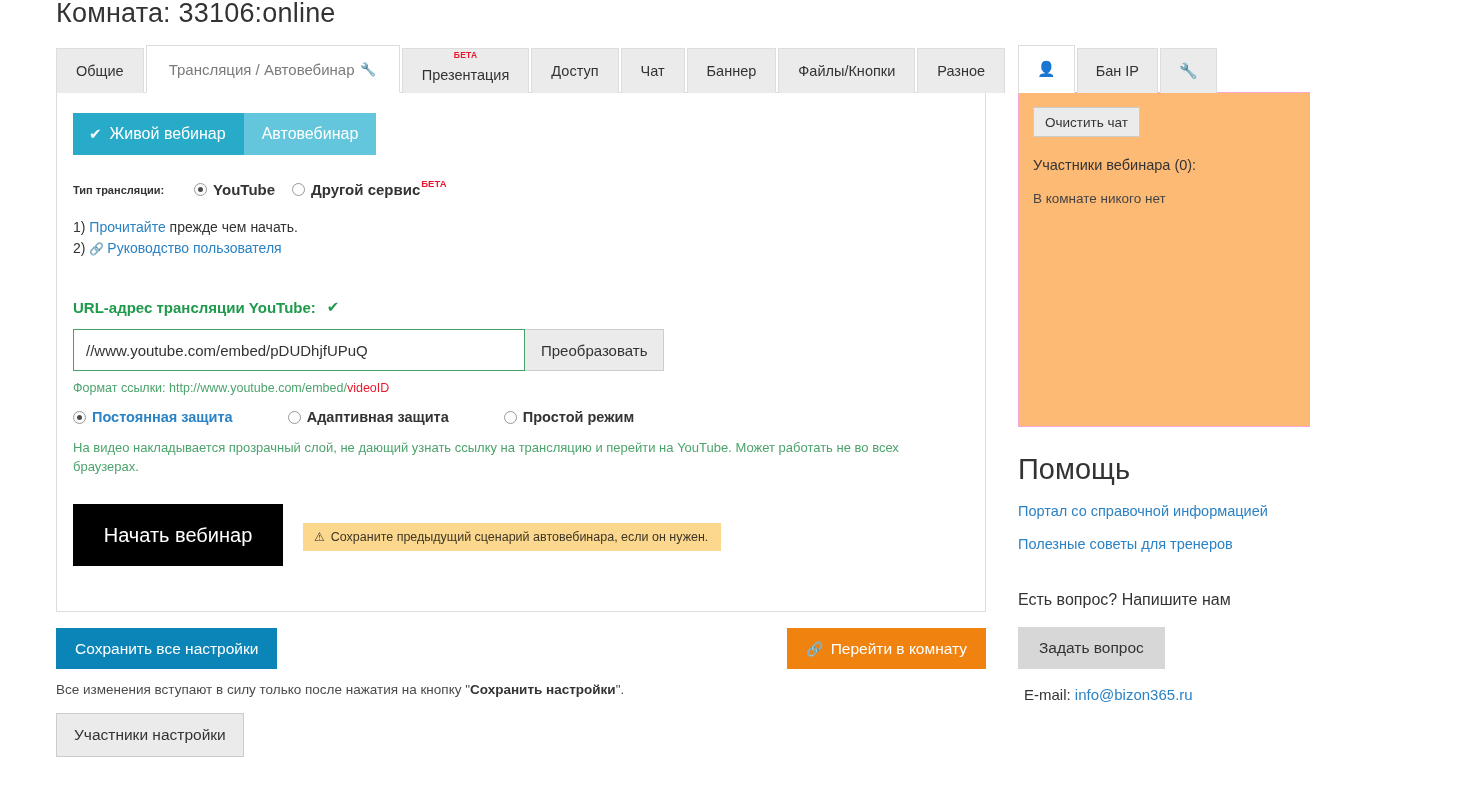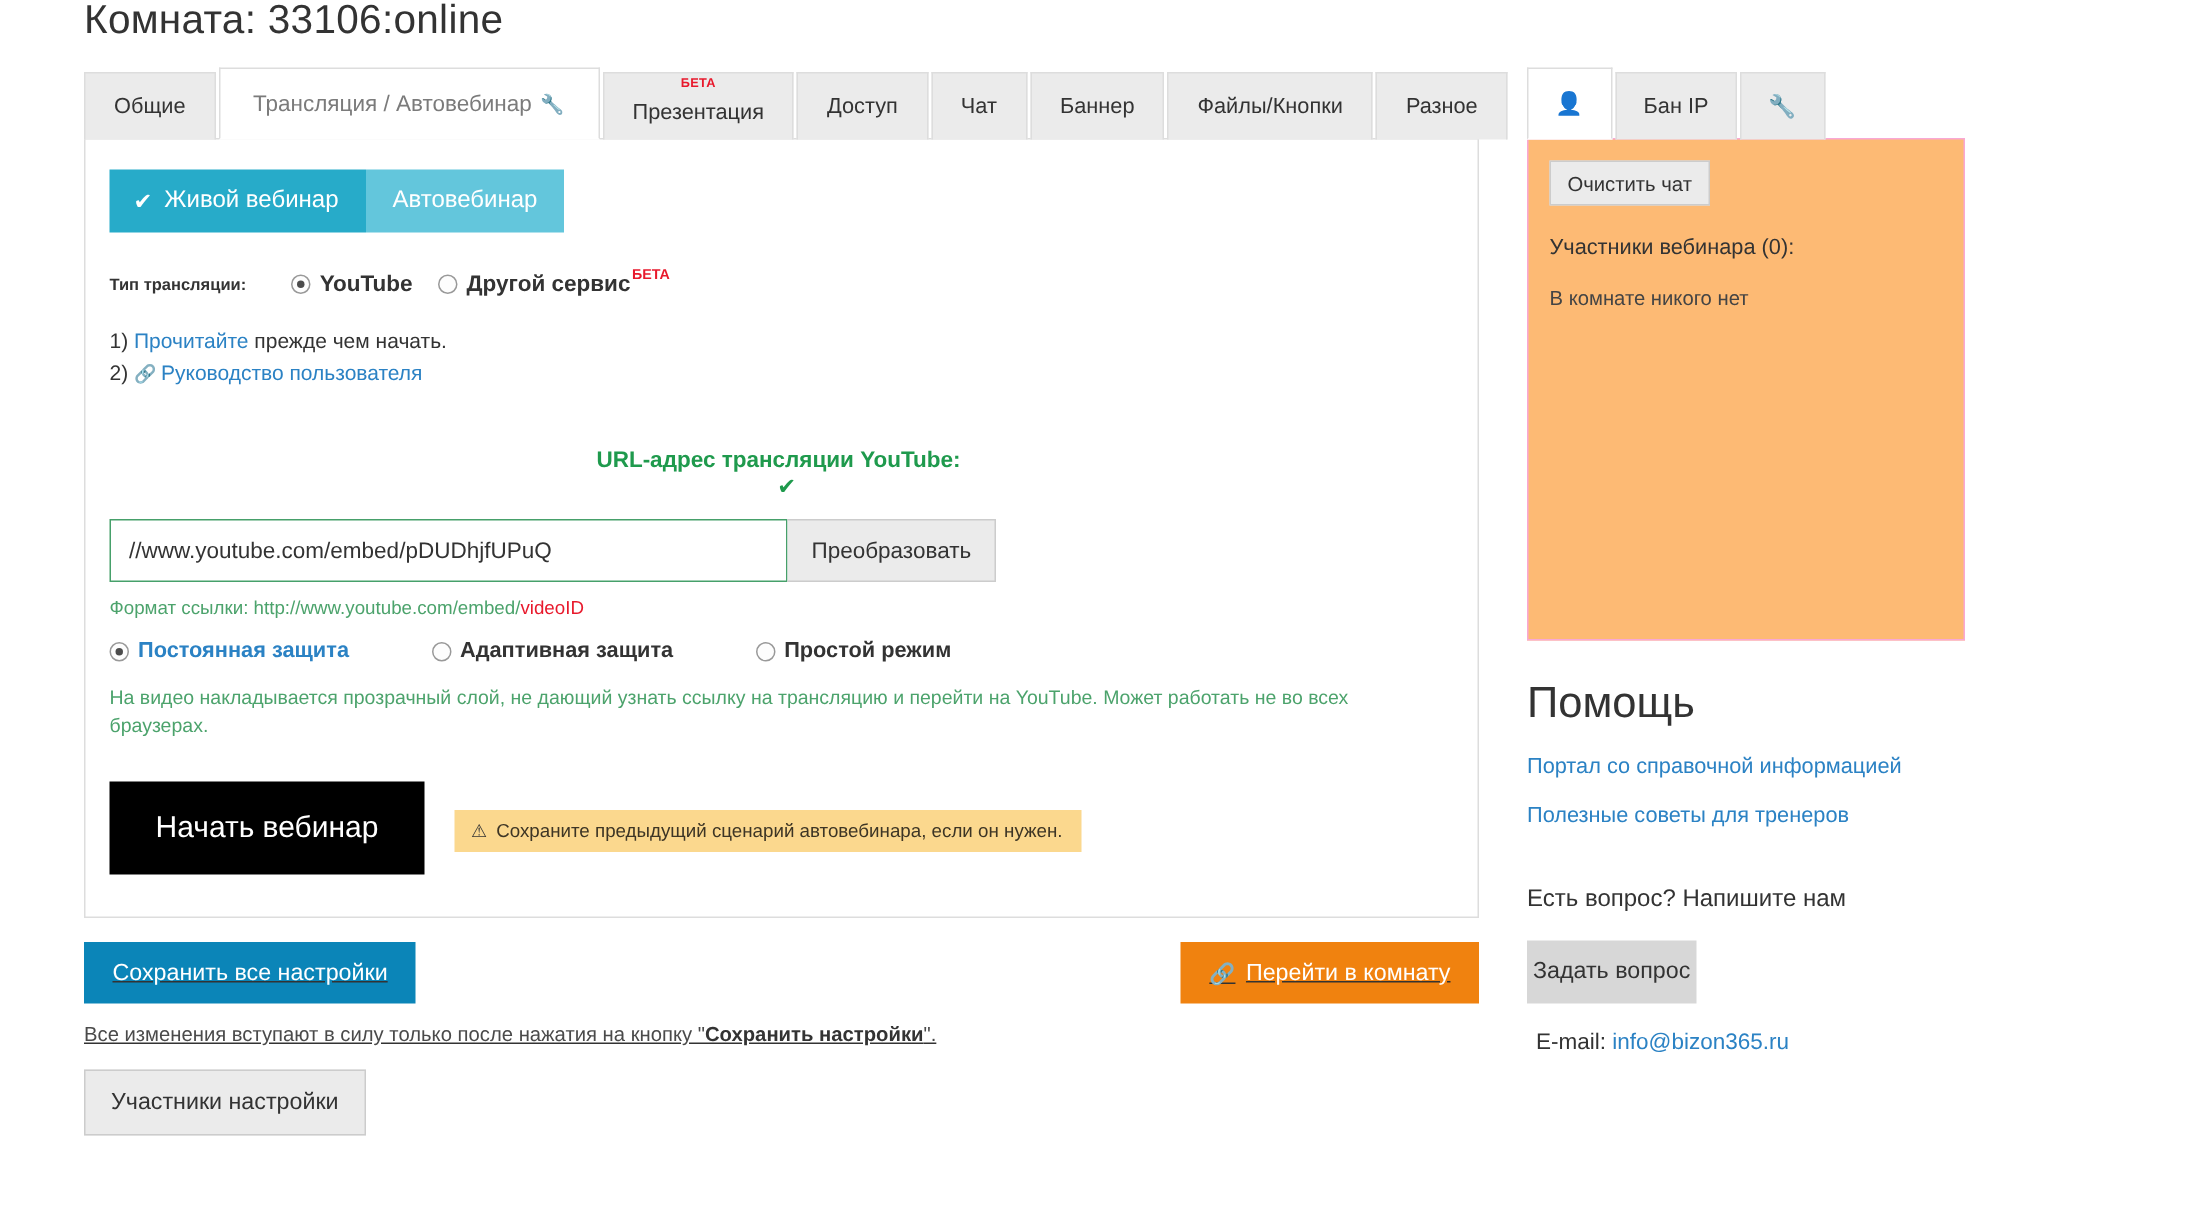--- a/index.html
+++ b/index.html
@@ -125,21 +125,21 @@
     cursor: pointer;
     white-space: nowrap;
   }
   .btn + .btn { margin-left: 6px; }
   .plainlink { color: #2b82c4; text-decoration: none; font-size: 15px; margin-left: 22px; }
 
   
   .url-head {
     margin-top: 38px;
     font-size: 15px; font-weight: bold; color: #1f9a4d;
-    display: flex; align-items: center; flex-direction: column;
+    display: flex; align-items: center;
   }
   .url-head .ok { margin-left: 11px; color: #1f9a4d; font-size: 15px; }
 
   .inputrow { display: flex; margin-top: 13px; }
   .url-input {
     width: 452px; height: 42px;
     border: 1px solid #46a06a;
     padding: 0 12px;
     font-size: 15px; color: #333;
     font-family: inherit;
@@ -179,21 +179,21 @@
     margin-left: 20px; margin-top: 19px;
     background: #fbd88e; color: #3d3525;
     font-size: 12.5px;
     padding: 7px 13px 7px 11px;
     display: inline-flex; align-items: center;
     white-space: nowrap;
   }
   .warn .tri { margin-right: 6px; font-size: 12px; color: #333; }
 
   
-  .footer { margin-top: 16px; position: relative; text-decoration: underline; }
+  .footer { margin-top: 16px; position: relative; }
   .footer-top { display: flex; justify-content: space-between; align-items: flex-start; }
   .btn-primary {
     background: #0b85b8; color: #fff; border: none;
     font-family: inherit; font-size: 15.5px;
     height: 41px; padding: 0 19px; cursor: pointer;
   }
   .btn-orange {
     background: #f0820f; color: #fff; border: none;
     font-family: inherit; font-size: 15.5px;
     height: 41px; padding: 0 19px; cursor: pointer;
@@ -246,21 +246,21 @@
   .help-h { margin-top: 26px; font-size: 29px; font-weight: 400; color: #333; }
   .help-link {
     display: block; margin-top: 17px;
     font-size: 14.5px; color: #2b82c4; text-decoration: none;
   }
   .ask-h { margin-top: 39px; font-size: 16px; font-weight: 400; color: #333; white-space: nowrap; }
   .btn-ask {
     margin-top: 18px;
     background: #d7d7d7; border: none; color: #333;
     font-family: inherit; font-size: 15.5px;
-    height: 42px; padding: 0 4px; cursor: pointer;
+    height: 42px; padding: 0 21px; cursor: pointer;
   }
   .email-line { margin-top: 17px; font-size: 15px; color: #333; padding-left: 6px; }
   .email-line a { color: #2b82c4; text-decoration: none; }
 </style>
 </head>
 <body>
 
 <div class="page">
 
   <div class="page-title">Комната: 33106:online</div>

